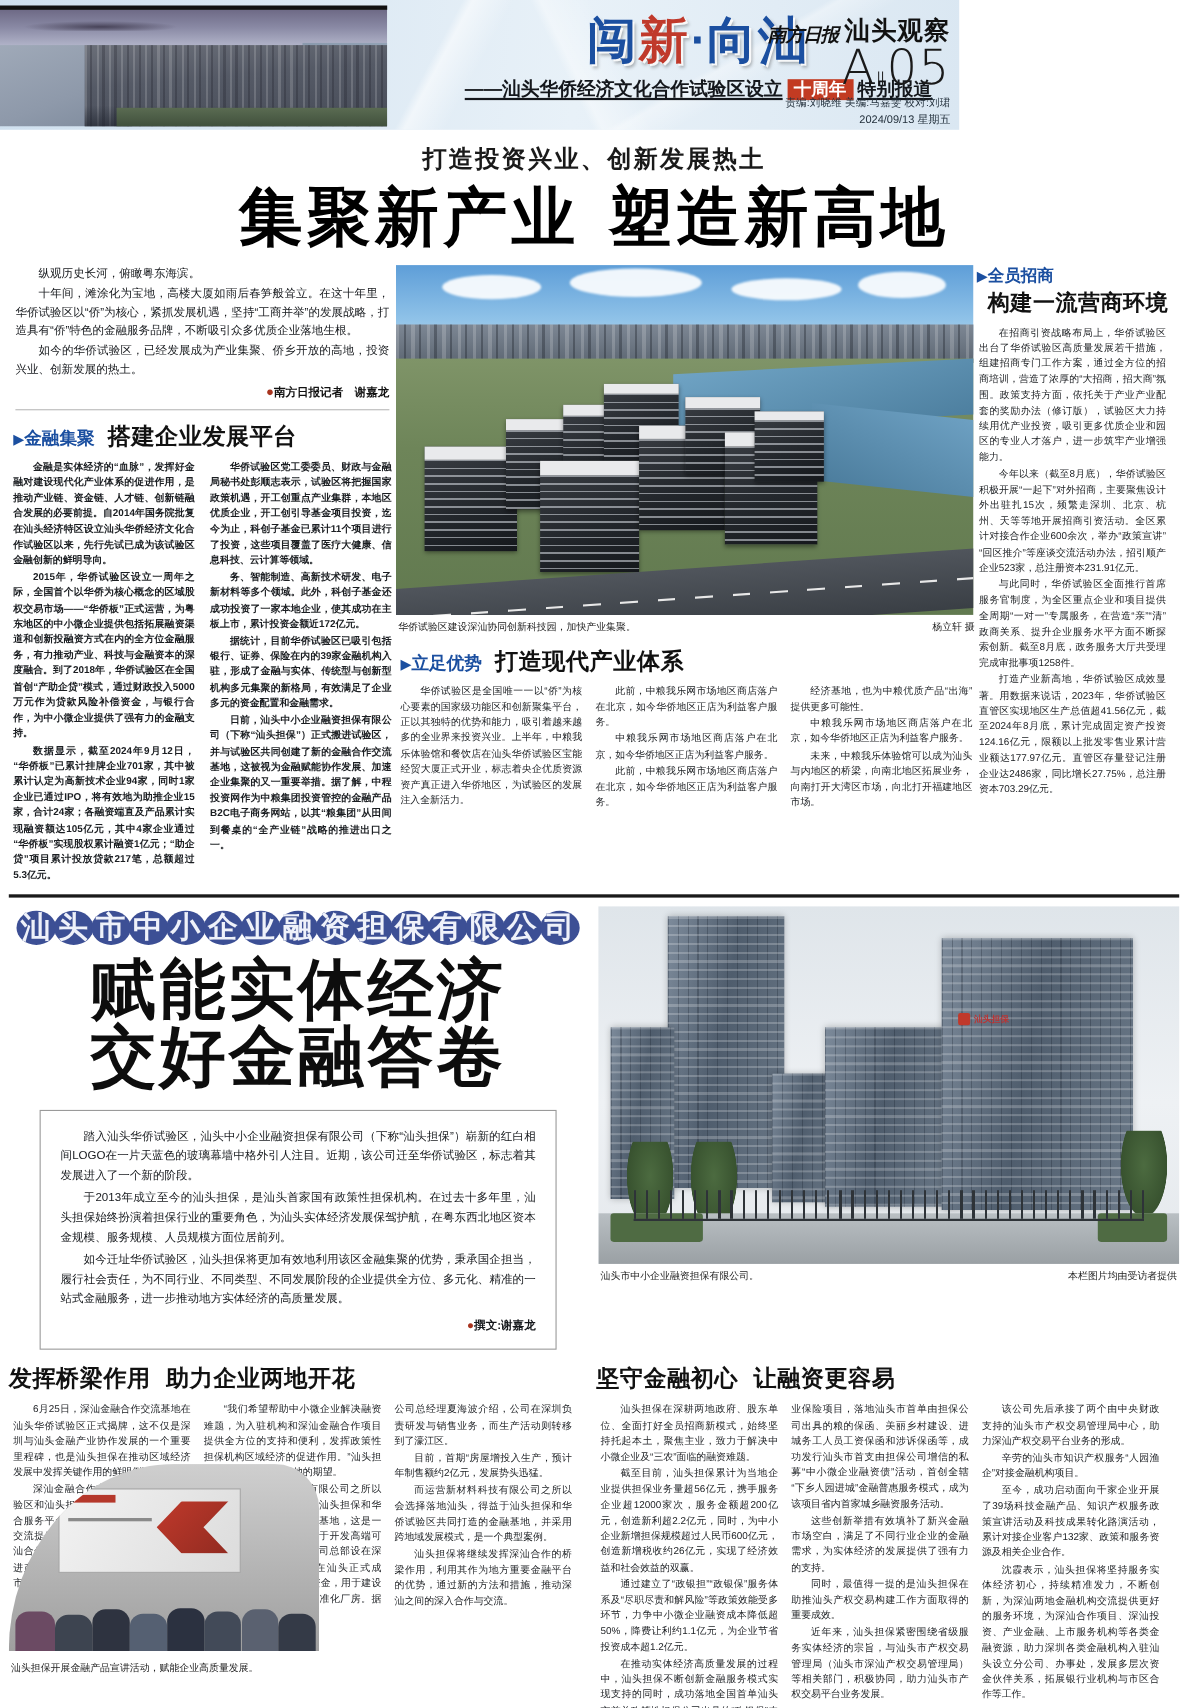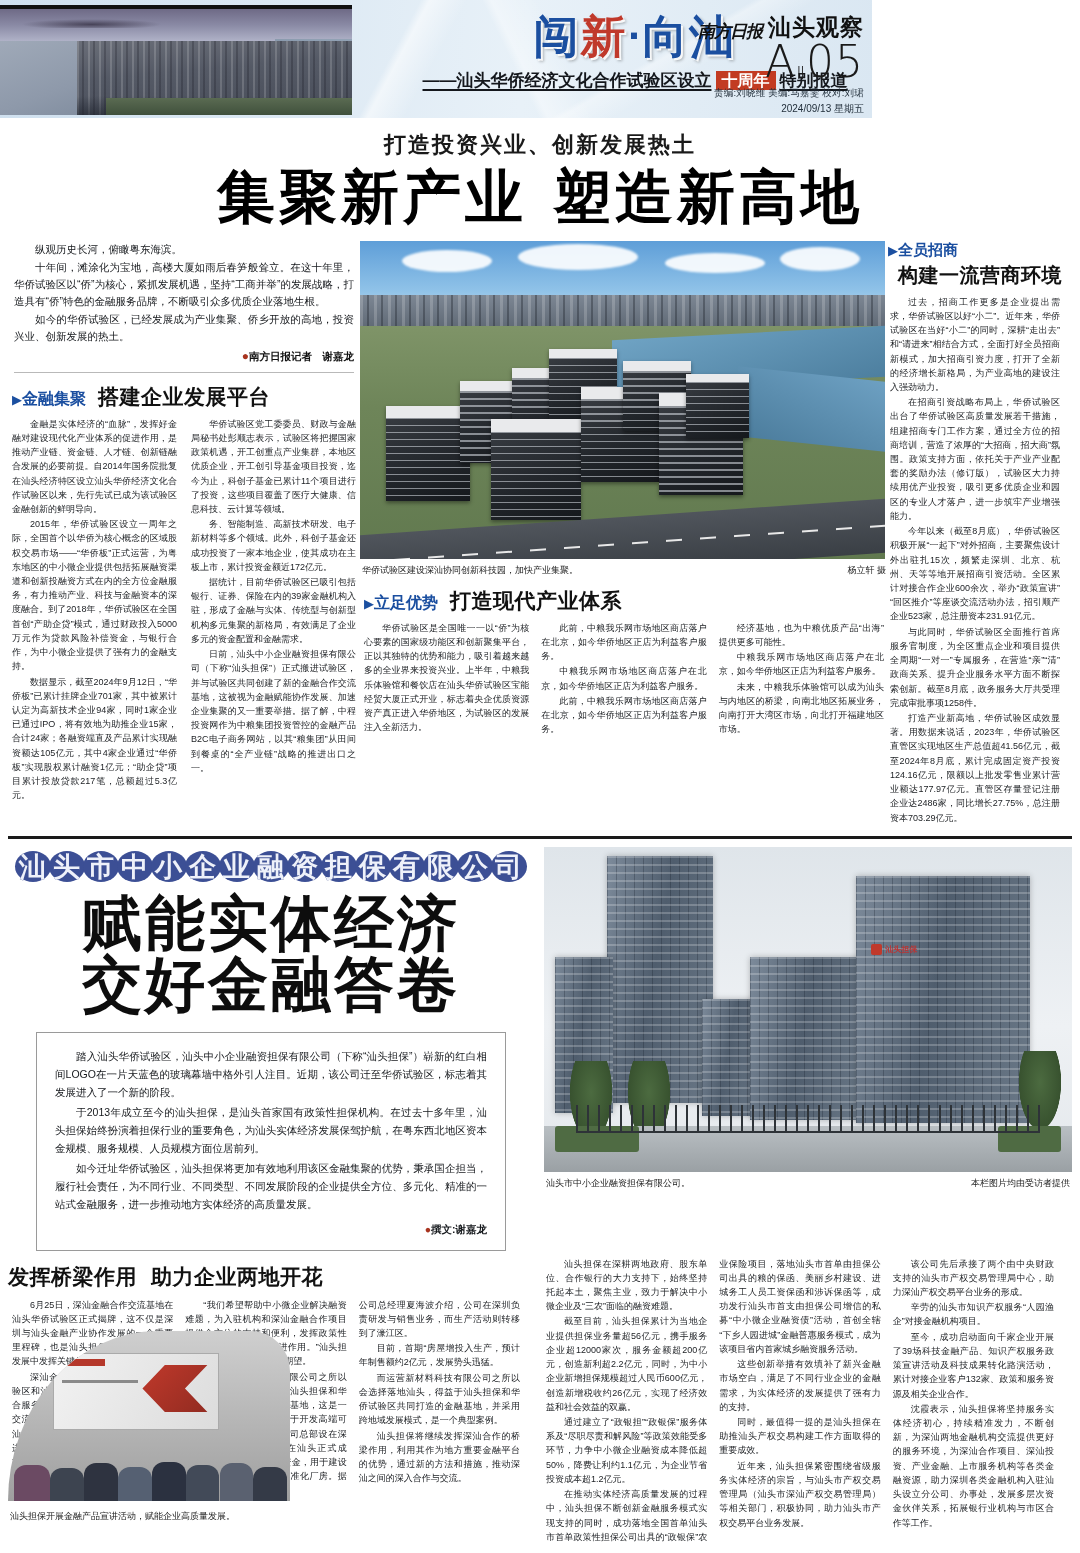--- a/index.html
+++ b/index.html
@@ -83,21 +83,21 @@
   .byline{text-align:right;font-size:10.5px;font-weight:bold;margin-top:4px;padding-right:6px;}
   .byline .dot{color:#a8341f;font-size:12px;}
   .rule{height:1px;background:#b9b9b9;margin:8px 6px 10px;}
 
   .sechead{display:flex;align-items:baseline;gap:12px;padding:0 4px;margin-bottom:6px;}
   .sh-tag{color:#1b4fa0;font-weight:bold;font-size:16px;white-space:nowrap;}
   .sh-tag .tri{font-size:13px;}
   .sh-title{font-weight:bold;font-size:21px;color:#111;letter-spacing:.5px;}
 
   .twocol{column-count:2;column-gap:14px;font-size:9px;line-height:1.58;
-    text-align:justify;color:#1b1e22;padding:0 4px;}
+    text-align:justify;color:#1b1e22;padding:0 4px;font-weight:bold;}
   .twocol p{margin:0 0 1px;text-indent:2em;}
   .onecol{font-size:9px;line-height:1.58;text-align:justify;color:#1b1e22;padding:0 2px;}
   .onecol p{margin:0 0 1px;text-indent:2em;}
   .threecol{column-count:3;column-gap:12px;font-size:9px;line-height:1.58;
     text-align:justify;color:#1b1e22;padding:0 4px;}
   .threecol p{margin:0 0 1px;text-indent:2em;}
 
   
   .hero{width:525px;height:318px;position:relative;overflow:hidden;}
   .hero .sky{position:absolute;inset:0;height:26%;
@@ -302,21 +302,20 @@
         <p>未来，中粮我乐体验馆可以成为汕头与内地区的桥梁，向南北地区拓展业务，向南打开大湾区市场，向北打开福建地区市场。</p>
       </div>
     </div>
 
     <div class="col-right">
       <div class="sh-tag" style="font-size:15px;">
         <span class="tri">▶</span><span>全员招商</span>
       </div>
       <div class="sh-title" style="font-size:20px;margin:2px 0 6px;text-align:right;">构建一流营商环境</div>
       <div class="onecol">
-        <p>过去，招商工作更多是企业提出需求，华侨试验区以好“小二”。近年来，华侨试验区在当好“小二”的同时，深耕“走出去”和“请进来”相结合方式，全面打好全员招商新模式，加大招商引资力度，打开了全新的经济增长新格局，为产业高地的建设注入强劲动力。</p>
         <p>在招商引资战略布局上，华侨试验区出台了华侨试验区高质量发展若干措施，组建招商专门工作方案，通过全方位的招商培训，营造了浓厚的“大招商，招大商”氛围。政策支持方面，依托关于产业产业配套的奖励办法（修订版），试验区大力持续用优产业投资，吸引更多优质企业和园区的专业人才落户，进一步筑牢产业增强能力。</p>
         <p>今年以来（截至8月底），华侨试验区积极开展“一起下”对外招商，主要聚焦设计外出驻扎15次，频繁走深圳、北京、杭州、天等等地开展招商引资活动。全区累计对接合作企业600余次，举办“政策宣讲”“回区推介”等座谈交流活动办法，招引顺产企业523家，总注册资本231.91亿元。</p>
         <p>与此同时，华侨试验区全面推行首席服务官制度，为全区重点企业和项目提供全周期“一对一”专属服务，在营造“亲”“清”政商关系、提升企业服务水平方面不断探索创新。截至8月底，政务服务大厅共受理完成审批事项1258件。</p>
         <p>打造产业新高地，华侨试验区成效显著。用数据来说话，2023年，华侨试验区直管区实现地区生产总值超41.56亿元，截至2024年8月底，累计完成固定资产投资124.16亿元，限额以上批发零售业累计营业额达177.97亿元。直管区存量登记注册企业达2486家，同比增长27.75%，总注册资本703.29亿元。</p>
       </div>
     </div>
   </div>
 
   <div class="thickdiv"></div>
 
@@ -376,22 +375,25 @@
         <p>深汕金融合作交流基地是由华侨试验区和汕头担保共同打造的金融创新综合服务平台，旨在为深汕两地金融机构交流提供支持和服务保障，同时也为深汕合作项目及汕头企业融资发展对接引进产业资本、风投资金、产业金融、上市服务机构等金融资源。</p>
         <p>“我们希望帮助中小微企业解决融资难题，为入驻机构和深汕金融合作项目提供全方位的支持和便利，发挥政策性担保机构区域经济的促进作用。”汕头担保总经理沈霞表达了他的期望。</p>
         <p>而运营新材料科技有限公司之所以会选择落地汕头，得益于汕头担保和华侨试验区共同打造的金融基地，这是一个典型案例。该公司致力于开发高端可回收高性能材料，其母公司总部设在深圳。今年二月，该公司在汕头正式成立，并投入1亿元人民币资金，用于建设首期占地7000平方米的标准化厂房。据公司总经理夏海波介绍，公司在深圳负责研发与销售业务，而生产活动则转移到了濠江区。</p>
         <p>目前，首期“房屋增投入生产，预计年制售额约2亿元，发展势头迅猛。</p>
         <p>而运营新材料科技有限公司之所以会选择落地汕头，得益于汕头担保和华侨试验区共同打造的金融基地，并采用跨地域发展模式，是一个典型案例。</p>
         <p>汕头担保将继续发挥深汕合作的桥梁作用，利用其作为地方重要金融平台的优势，通过新的方法和措施，推动深汕之间的深入合作与交流。</p>
       </div>
     </div>
 
     <div class="bcol">
+      <div class="bsechead">
+        <span>坚守金融初心</span><span class="gap"></span><span>让融资更容易</span>
+      </div>
       <div class="threecol">
-        <p>汕头担保在深耕两地政府、股东单位、合作银行的大力支持下，始终坚持托起本土，聚焦主业，致力于解决中小微企业及“三农”面临的融资难题。</p>
+        <p>汕头担保在深耕两地政府、股东单位、全面打好全员招商新模式，始终坚持托起本土，聚焦主业，致力于解决中小微企业及“三农”面临的融资难题。</p>
         <p>截至目前，汕头担保累计为当地企业提供担保业务量超56亿元，携手服务企业超12000家次，服务金额超200亿元，创造新利超2.2亿元，同时，为中小企业新增担保规模超过人民币600亿元，创造新增税收约26亿元，实现了经济效益和社会效益的双赢。</p>
         <p>通过建立了“政银担”“政银保”服务体系及“尽职尽责和解风险”等政策效能受多环节，力争中小微企业融资成本降低超50%，降费让利约1.1亿元，为企业节省投资成本超1.2亿元。</p>
         <p>在推动实体经济高质量发展的过程中，汕头担保不断创新金融服务模式实现支持的同时，成功落地全国首单汕头市首单政策性担保公司出具的“政银保”农业保险项目，落地汕头市首单由担保公司出具的粮的保函、美丽乡村建设、进城务工人员工资保函和涉诉保函等，成功发行汕头市首支由担保公司增信的私募“中小微企业融资债”活动，首创全辖“下乡人园进城”金融普惠服务模式，成为该项目省内首家城乡融资服务活动。</p>
         <p>这些创新举措有效填补了新兴金融市场空白，满足了不同行业企业的金融需求，为实体经济的发展提供了强有力的支持。</p>
         <p>同时，最值得一提的是汕头担保在助推汕头产权交易构建工作方面取得的重要成效。</p>
         <p>近年来，汕头担保紧密围绕省级服务实体经济的宗旨，与汕头市产权交易管理局（汕头市深汕产权交易管理局）等相关部门，积极协同，助力汕头市产权交易平台业务发展。</p>
         <p>该公司先后承接了两个由中央财政支持的汕头市产权交易管理局中心，助力深汕产权交易平台业务的形成。</p>
         <p>辛劳的汕头市知识产权服务“人园渔企”对接金融机构项目。</p>
         <p>至今，成功启动面向千家企业开展了39场科技金融产品、知识产权服务政策宣讲活动及科技成果转化路演活动，累计对接企业客户132家、政策和服务资源及相关企业合作。</p>
         <p>沈霞表示，汕头担保将坚持服务实体经济初心，持续精准发力，不断创新，为深汕两地金融机构交流提供更好的服务环境，为深汕合作项目、深汕投资、产业金融、上市服务机构等各类金融资源，助力深圳各类金融机构入驻汕头设立分公司、办事处，发展多层次资金伙伴关系，拓展银行业机构与市区合作等工作。</p>

